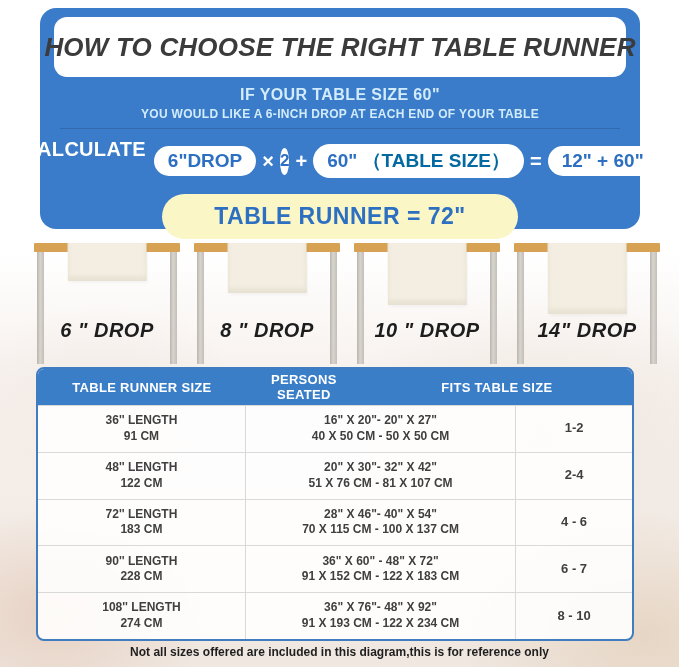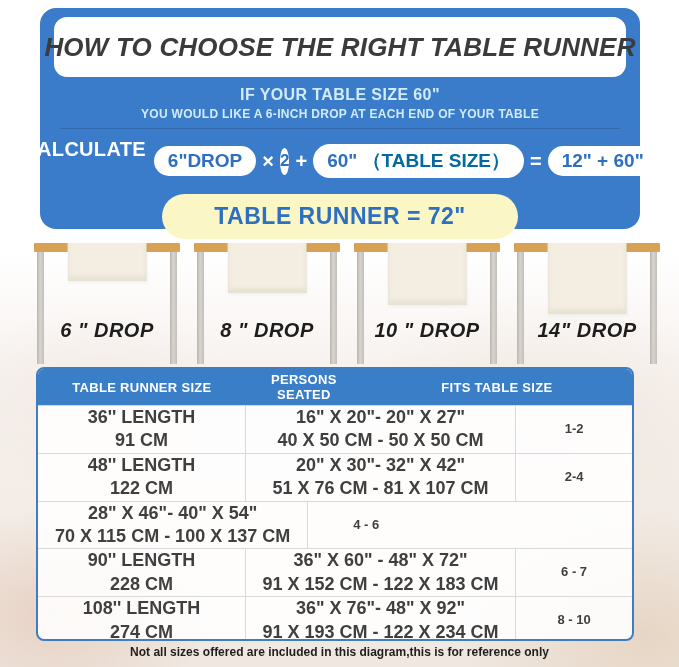--- a/index.html
+++ b/index.html
@@ -57,21 +57,21 @@
   
   .size-table { position:absolute; left:36px; top:367px; width:598px; height:274px;
     border:2px solid #3f7dc0; border-radius:8px; overflow:hidden;
     background:rgba(255,255,255,.88); z-index:2; display:flex; flex-direction:column; }
   .thead { display:flex; background:#3a7ec8; height:36px; flex:0 0 36px; }
   .thead .cell { color:#ffffff; font-size:13px; font-weight:700; letter-spacing:.3px; }
   .cell { display:flex; flex-direction:column; align-items:center; justify-content:center; text-align:center; }
   .c1 { width:35%; } .c2 { width:45.5%; } .c3 { width:19.5%; }
   .trow { display:flex; flex:1; border-top:1px solid #d9d9d9; }
   .trow .c1, .trow .c2 { border-right:1px solid #d9d9d9; }
-  .trow .cell { color:#3f3f3f; font-size:18px; font-weight:700; line-height:1.3; }
+  .trow .cell { color:#3f3f3f; font-size:12px; font-weight:700; line-height:1.3; }
   .trow .c3 { font-size:13px; }
 
   .footer-note { position:absolute; left:0; top:645px; width:100%; text-align:center;
     color:#1e1e1e; font-size:12px; font-weight:700; z-index:2; }
 </style>
 </head>
 <body>
 
 <div class="bg-photo"></div>
 
@@ -151,20 +151,24 @@
         <span>48'' LENGTH</span>
         <span>122 CM</span>
       </div>
     <div class="cell c2">
         <span>20" X 30"- 32" X 42"</span>
         <span>51 X 76 CM - 81 X 107 CM</span>
       </div>
     <div class="cell c3">2-4</div>
   </div>
   <div class="trow">
+    <div class="cell c1">
+        <span>72'' LENGTH</span>
+        <span>183 CM</span>
+      </div>
     <div class="cell c2">
         <span>28" X 46"- 40" X 54"</span>
         <span>70 X 115 CM - 100 X 137 CM</span>
       </div>
     <div class="cell c3">4 - 6</div>
   </div>
   <div class="trow">
     <div class="cell c1">
         <span>90'' LENGTH</span>
         <span>228 CM</span>

